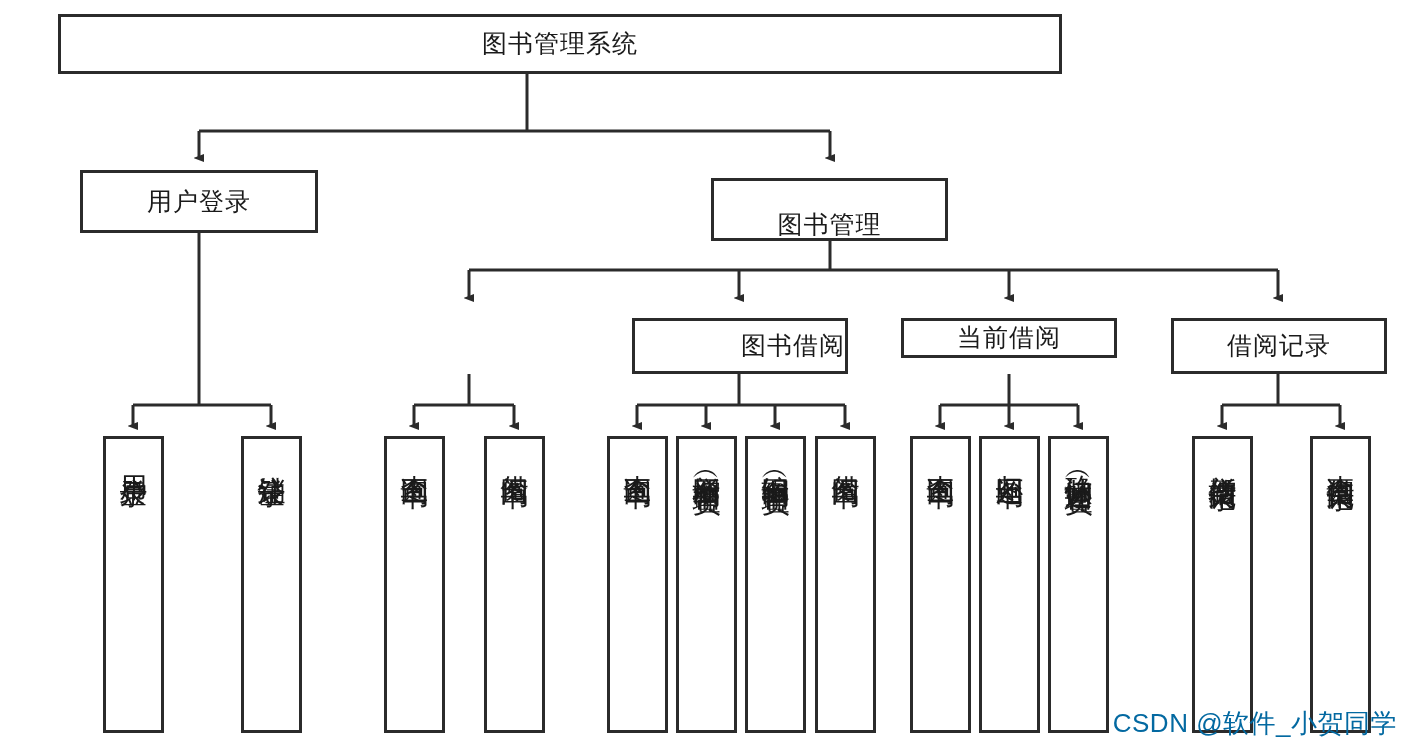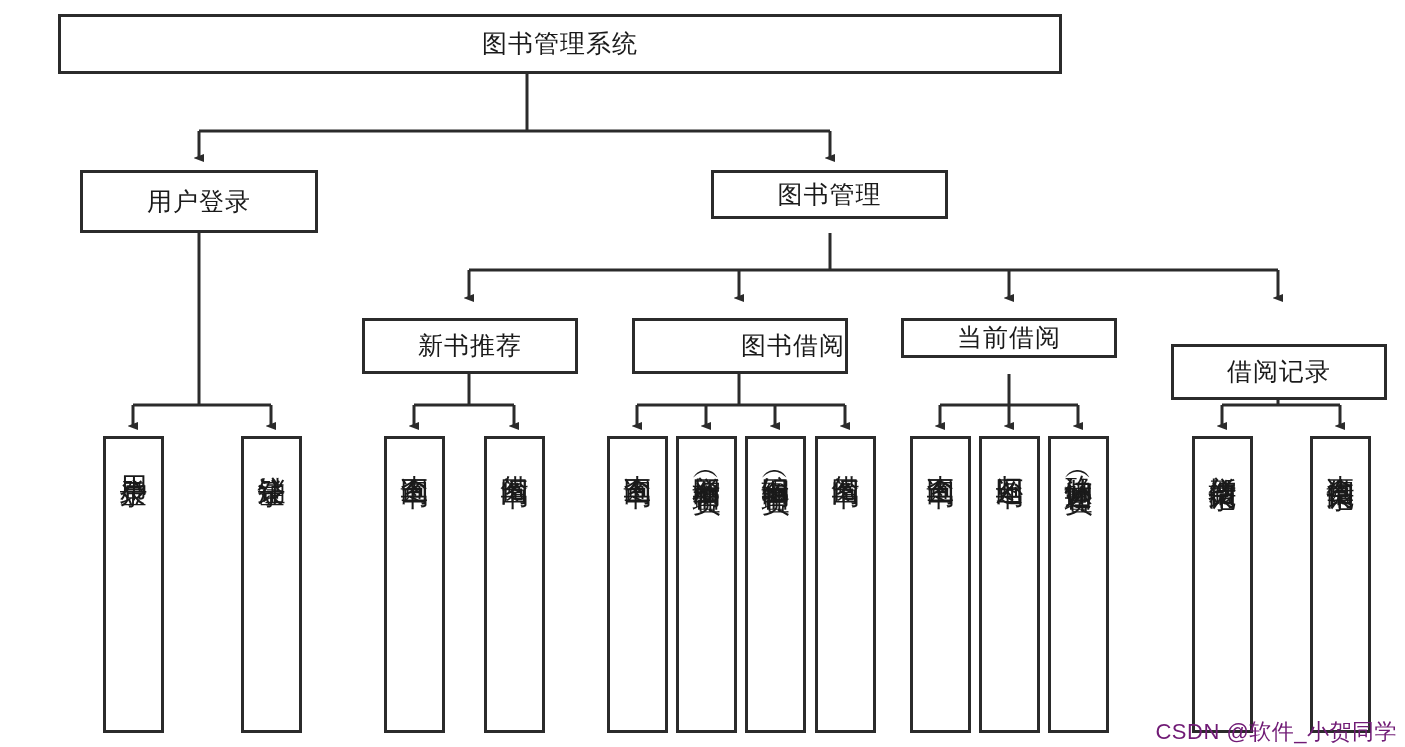--- a/index.html
+++ b/index.html
@@ -52,23 +52,23 @@
     writing-mode: vertical-rl;
     text-orientation: upright;
     font-size: 28px;
     line-height: 1.25;
     letter-spacing: 2px;
     white-space: nowrap;
   }
   .watermark {
     position: absolute;
     right: 8px;
-    bottom: 0;
-    font-size: 22px;
-    color: #701a75;
+    bottom: 6px;
+    font-size: 26px;
+    color: #0369a1;
     letter-spacing: 0.5px;
     white-space: nowrap;
   }
 </style>
 </head>
 <body>
 
 <div id="canvas">
 
   <svg class="wires" viewBox="0 0 1405 747" xmlns="http://www.w3.org/2000/svg">
@@ -122,34 +122,31 @@
     </g>
   </svg>
 
   <div class="node node-h node-root" style="left:32px; top:14px; width:1004px; height:60px;margin-left:26px;">
     <span>图书管理系统</span>
   </div>
 
   <div class="node node-h" style="left:80px; top:170px; width:238px; height:63px;">
     <span>用户登录</span>
   </div>
-  <div class="node node-h" style="left:711px; top:170px; width:237px; height:49px;">
+  <div class="node node-h" style="left:711px; top:178px; width:237px; height:63px;align-items:flex-end;">
     <span>图书管理</span>
   </div>
 
-  <div class="node node-h" style="left:362px; top:318px; width:216px; height:56px;">
-    <span>新书推荐</span>
-  </div>
   <div class="node node-h" style="left:632px; top:318px; width:216px; height:56px;justify-content:flex-end;">
     <span>图书借阅</span>
   </div>
   <div class="node node-h" style="left:901px; top:318px; width:216px; height:40px;">
     <span>当前借阅</span>
   </div>
-  <div class="node node-h" style="left:1171px; top:318px; width:216px; height:56px;margin-top:26px;">
+  <div class="node node-h" style="left:1171px; top:318px; width:216px; height:56px;">
     <span>借阅记录</span>
   </div>
 
   <div class="node node-v" style="left:103px; top:436px; width:61px; height:297px;">
     <span class="vtext">用户登录</span>
   </div>
   <div class="node node-v" style="left:241px; top:436px; width:61px; height:297px;">
     <span class="vtext">注销登录</span>
   </div>
 

